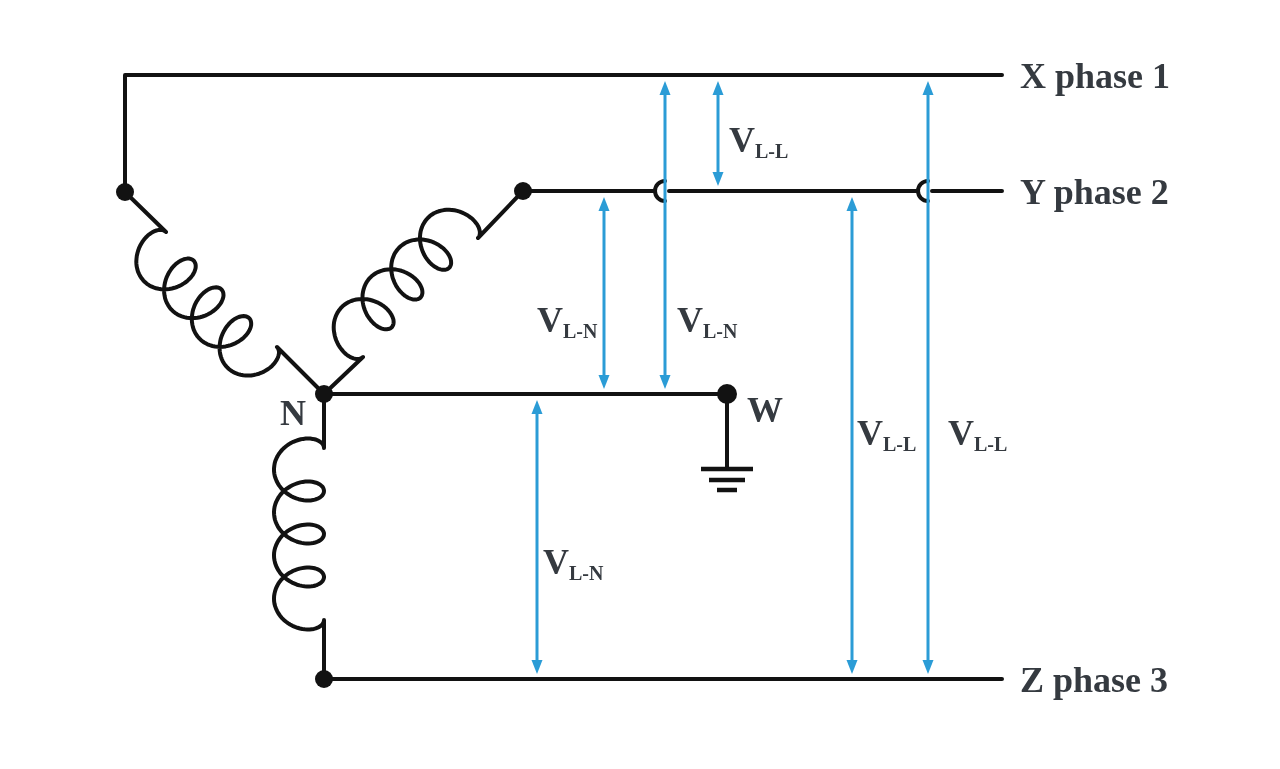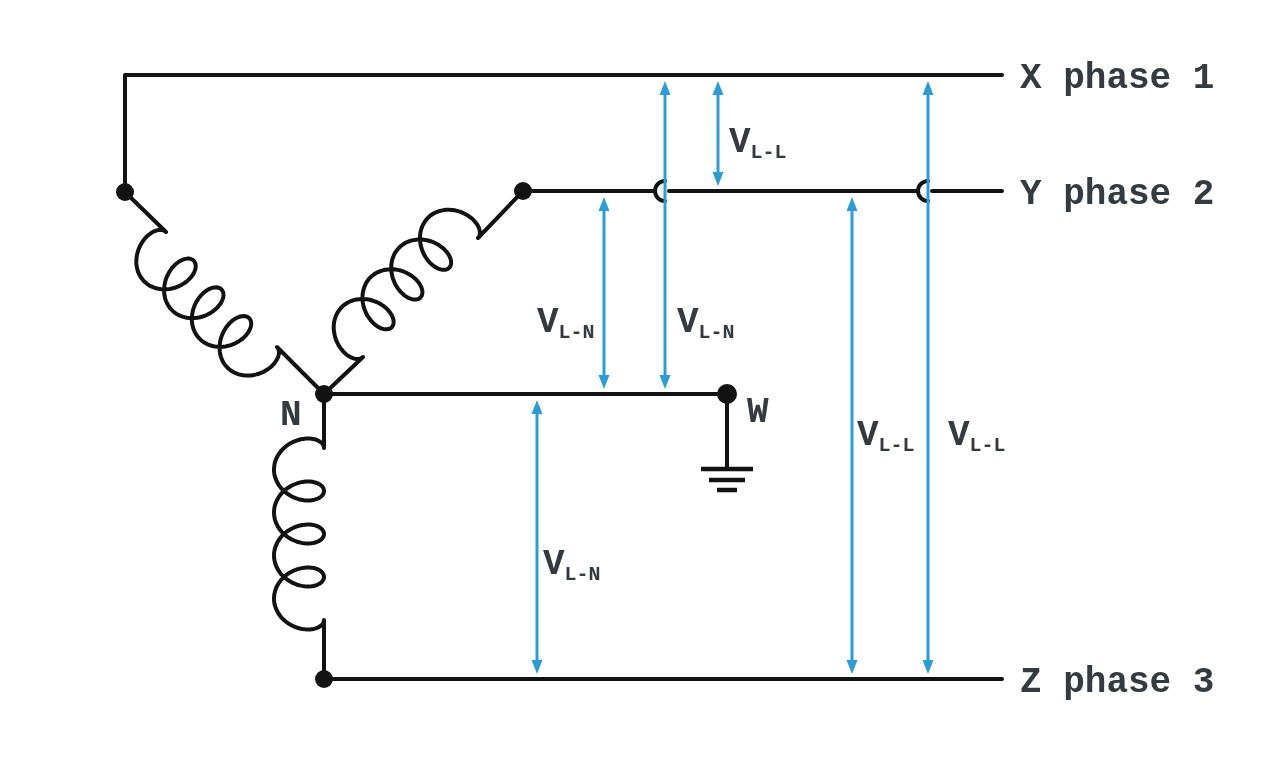--- a/index.html
+++ b/index.html
@@ -7,21 +7,21 @@
     --accent:#2b9cd6;
     --text:#353a40;
     --bg:#ffffff;
   }
   html,body{margin:0;padding:0;background:var(--bg);}
   .stage{
     position:relative;
     width:1280px;height:769px;
     background:var(--bg);
     overflow:hidden;
-    font-family:Liberation Mono, monospace;
+    font-family:Liberation Serif, serif;
   }
   svg{display:block;}
   .wire{stroke:var(--wire);stroke-width:4;fill:none;stroke-linecap:round;stroke-linejoin:round;}
   .wire-bar{stroke:var(--wire);stroke-width:4.5;fill:none;stroke-linecap:butt;}
   .dot{fill:var(--wire);stroke:none;}
   .varrow line{stroke:var(--accent);stroke-width:3;fill:none;}
   .varrow polygon{fill:var(--accent);stroke:none;}
   .lbl{fill:var(--text);font-weight:bold;}
   .phase-lbl{font-size:36px;}
   .node-lbl{font-size:36px;}

